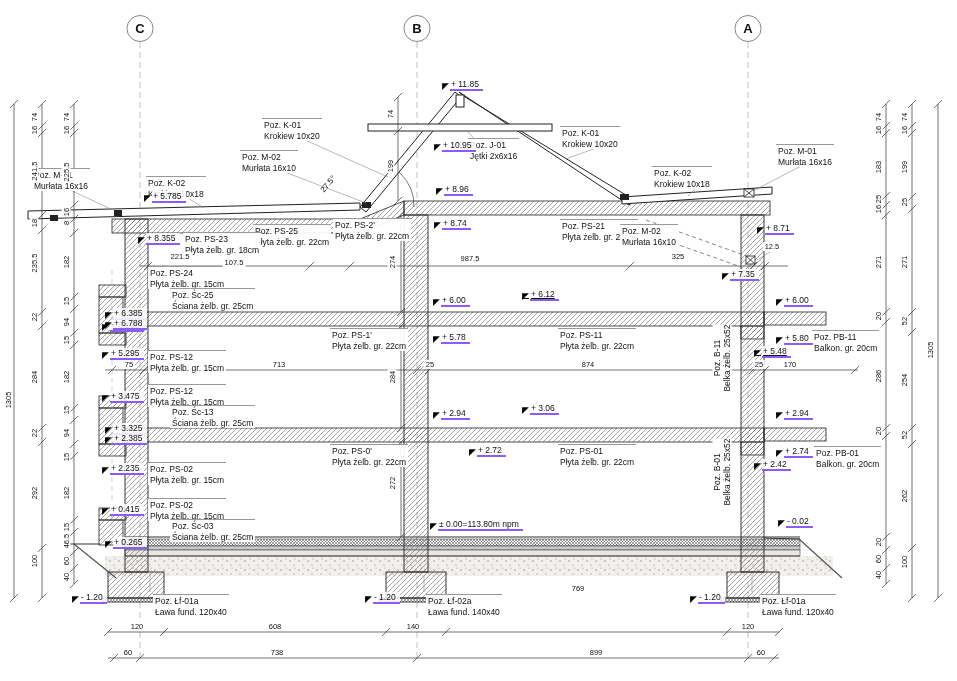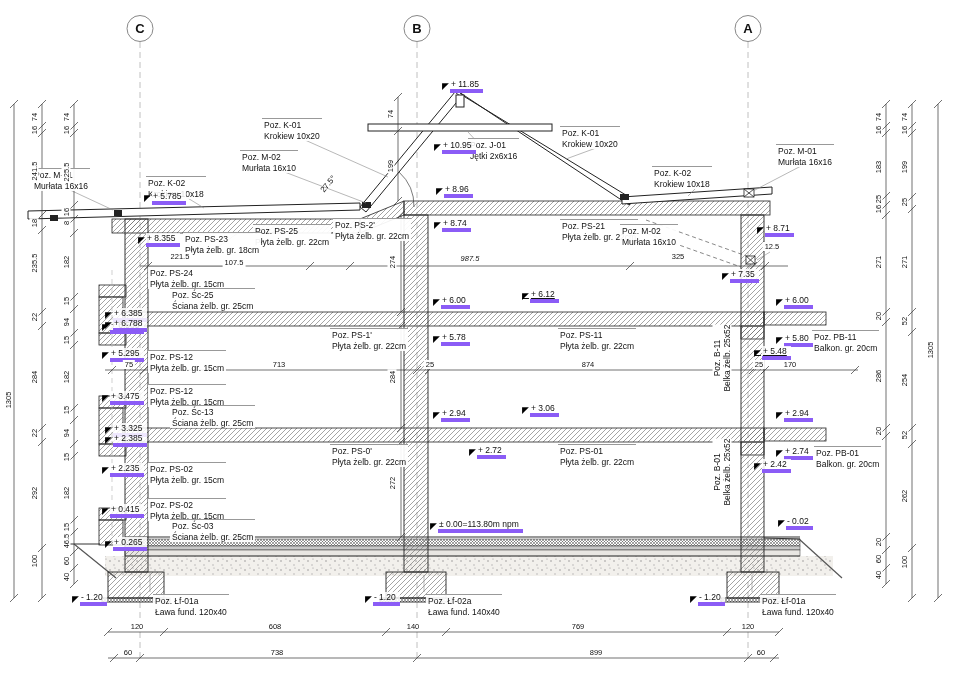--- a/index.html
+++ b/index.html
@@ -12,21 +12,21 @@
   .plabel{position:absolute;font-size:8.5px;line-height:10.5px;white-space:nowrap;
          background:rgba(255,255,255,.93);border-top:1px solid #999;padding:1px 2px 0 2px}
   .vlabel{position:absolute;font-size:8.5px;line-height:9.5px;white-space:nowrap;background:#fff;
          transform:translate(-50%,-50%) rotate(-90deg);text-align:center}
   .vdim{position:absolute;font-size:7.5px;white-space:nowrap;background:#fff;padding:0 1px;
          transform:translate(-50%,-50%) rotate(-90deg)}
   .hdim{position:absolute;font-size:7.5px;white-space:nowrap;background:#fff;padding:0 2px;
          transform:translateX(-50%)}
   .elev{position:absolute;font-size:8.5px;white-space:nowrap}
   .elev i{font-style:normal;font-size:9px;margin-right:1px;position:relative;top:2px;color:#000}
-  .elev b{font-weight:normal;border-bottom:4px solid #8b5cf6;padding:0 4px 0 1px;background:rgba(255,255,255,.85)}
+  .elev b{font-weight:normal;border-bottom:2px solid #8b5cf6;padding:0 4px 0 1px;background:rgba(255,255,255,.85)}
   .angle{position:absolute;font-size:8px;background:transparent;white-space:nowrap;
          transform:translate(-50%,-50%) rotate(-50deg)}
 </style>
 </head>
 <body>
 
 <div class="sheet">
 
   <svg width="957" height="681" viewBox="0 0 957 681">
     <defs>
@@ -484,33 +484,33 @@
       <div class="vdim" style="left: 904px; top: 202px;">25</div>
       <div class="vdim" style="left: 904px; top: 262px;">271</div>
       <div class="vdim" style="left: 904px; top: 321px;">52</div>
       <div class="vdim" style="left: 904px; top: 380px;">254</div>
       <div class="vdim" style="left: 904px; top: 435px;">52</div>
       <div class="vdim" style="left: 904px; top: 496px;">262</div>
       <div class="vdim" style="left: 904px; top: 562px;">100</div>
       <div class="vdim" style="left: 930px; top: 350px;">1305</div>
       <div class="hdim" style="left: 180px; top: 252px;">221.5</div>
       <div class="hdim" style="left: 234px; top: 258px;">107.5</div>
-      <div class="hdim" style="left: 470px; top: 254px; font-style: italic;">987.5</div>
+      <div class="hdim" style="left: 470px; top: 254px;">987.5</div>
       <div class="hdim" style="left: 678px; top: 252px;">325</div>
       <div class="hdim" style="left: 772px; top: 242px;">12.5</div>
       <div class="hdim" style="left: 129px; top: 360px;">75</div>
       <div class="hdim" style="left: 279px; top: 360px;">713</div>
       <div class="hdim" style="left: 430px; top: 360px;">25</div>
       <div class="hdim" style="left: 588px; top: 360px;">874</div>
       <div class="hdim" style="left: 759px; top: 360px;">25</div>
       <div class="hdim" style="left: 790px; top: 360px;">170</div>
       <div class="hdim" style="left: 137px; top: 622px;">120</div>
       <div class="hdim" style="left: 275px; top: 622px;">608</div>
       <div class="hdim" style="left: 413px; top: 622px;">140</div>
-      <div class="hdim" style="left: 578px; top: 622px; text-align: center;">769</div>
+      <div class="hdim" style="left: 578px; top: 584px; text-align: center;">769</div>
       <div class="hdim" style="left: 748px; top: 622px;">120</div>
       <div class="hdim" style="left: 128px; top: 648px;">60</div>
       <div class="hdim" style="left: 277px; top: 648px;">738</div>
       <div class="hdim" style="left: 596px; top: 648px;">899</div>
       <div class="hdim" style="left: 761px; top: 648px;">60</div>
       <div class="angle" style="left: 328px; top: 184px;">27.5°</div>
     </div>
 </div>
 
 </body></html>

